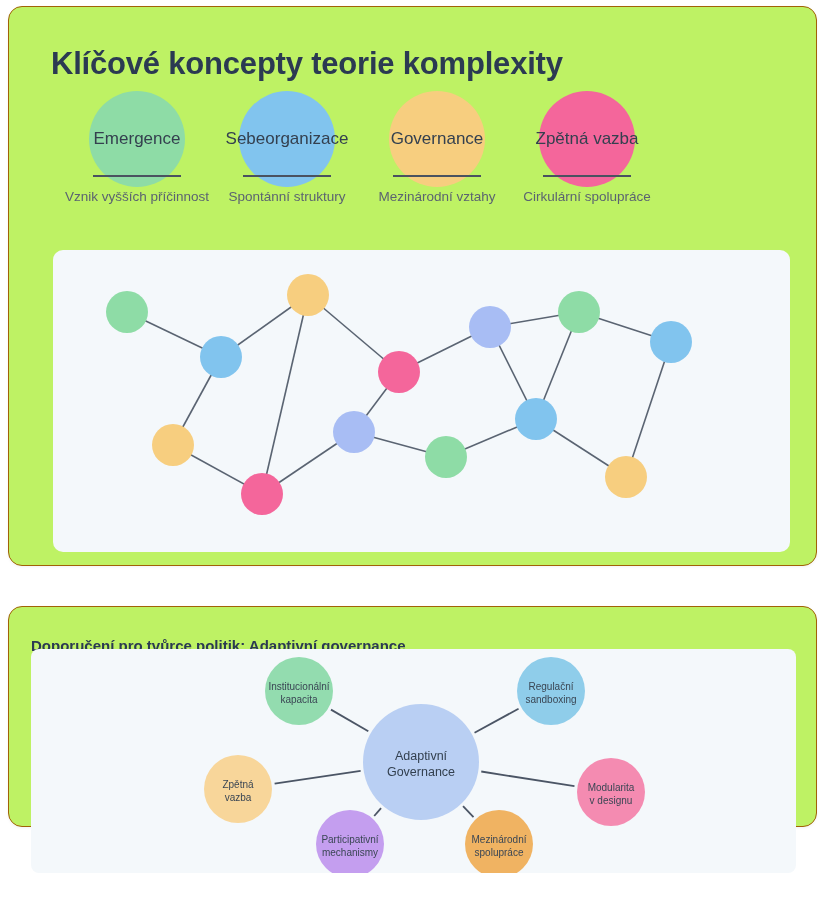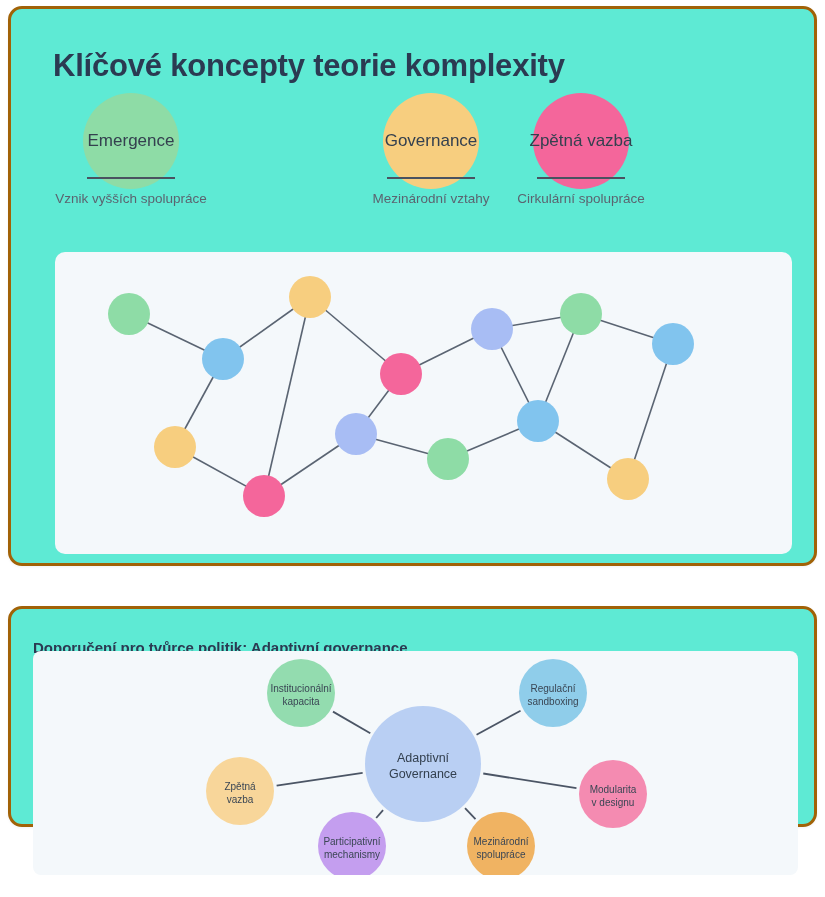--- a/index.html
+++ b/index.html
@@ -14,22 +14,22 @@
   .page {
     position: relative;
     width: 825px;
     height: 897px;
     background: #ffffff;
   }
 
   
   .card {
     position: absolute;
-    background: #5eead4;
-    border: 3px solid #a16207;
+    background: #bef264;
+    border: 1px solid #a16207;
     border-radius: 14px;
     box-shadow: 0 1px 3px rgba(15,23,42,0.05);
   }
   #concepts-card {
     left: 8px; top: 6px;
     width: 809px; height: 560px;
   }
   #policy-card {
     left: 8px; top: 606px;
     width: 809px; height: 221px;
@@ -42,21 +42,21 @@
     font-size: 31px;
     font-weight: bold;
     color: #2b3a52;
     letter-spacing: -0.2px;
     white-space: nowrap;
   }
 
   
   .concepts-row {
     position: absolute;
-    left: 0; top: 84px;
+    left: 8px; top: 84px;
     width: 809px;
     height: 125px;
   }
   .concept {
     position: absolute;
     top: 0;
     width: 150px;
     height: 125px;
     text-align: center;
   }
@@ -140,21 +140,27 @@
 
   <section class="card" id="concepts-card">
 
     <h1 class="main-title">Klíčové koncepty teorie komplexity</h1>
 
     <div class="concepts-row" id="concepts-row">
         <div class="concept" style="left: 45px;">
           <div class="concept-circle" style="background: rgb(142, 220, 166);"></div>
           <div class="concept-label">Emergence</div>
           <div class="concept-rule"></div>
-          <div class="concept-sub">Vznik vyšších spolupráce</div>
+          <div class="concept-sub">Vznik vyšších příčinnost</div>
+        </div>
+        <div class="concept" style="left: 195px;">
+          <div class="concept-circle" style="background: rgb(129, 196, 238);"></div>
+          <div class="concept-label">Sebeorganizace</div>
+          <div class="concept-rule"></div>
+          <div class="concept-sub">Spontánní struktury</div>
         </div>
         <div class="concept" style="left: 345px;">
           <div class="concept-circle" style="background: rgb(247, 206, 127);"></div>
           <div class="concept-label">Governance</div>
           <div class="concept-rule"></div>
           <div class="concept-sub">Mezinárodní vztahy</div>
         </div>
         <div class="concept" style="left: 495px;">
           <div class="concept-circle" style="background: rgb(244, 102, 155);"></div>
           <div class="concept-label">Zpětná vazba</div>

